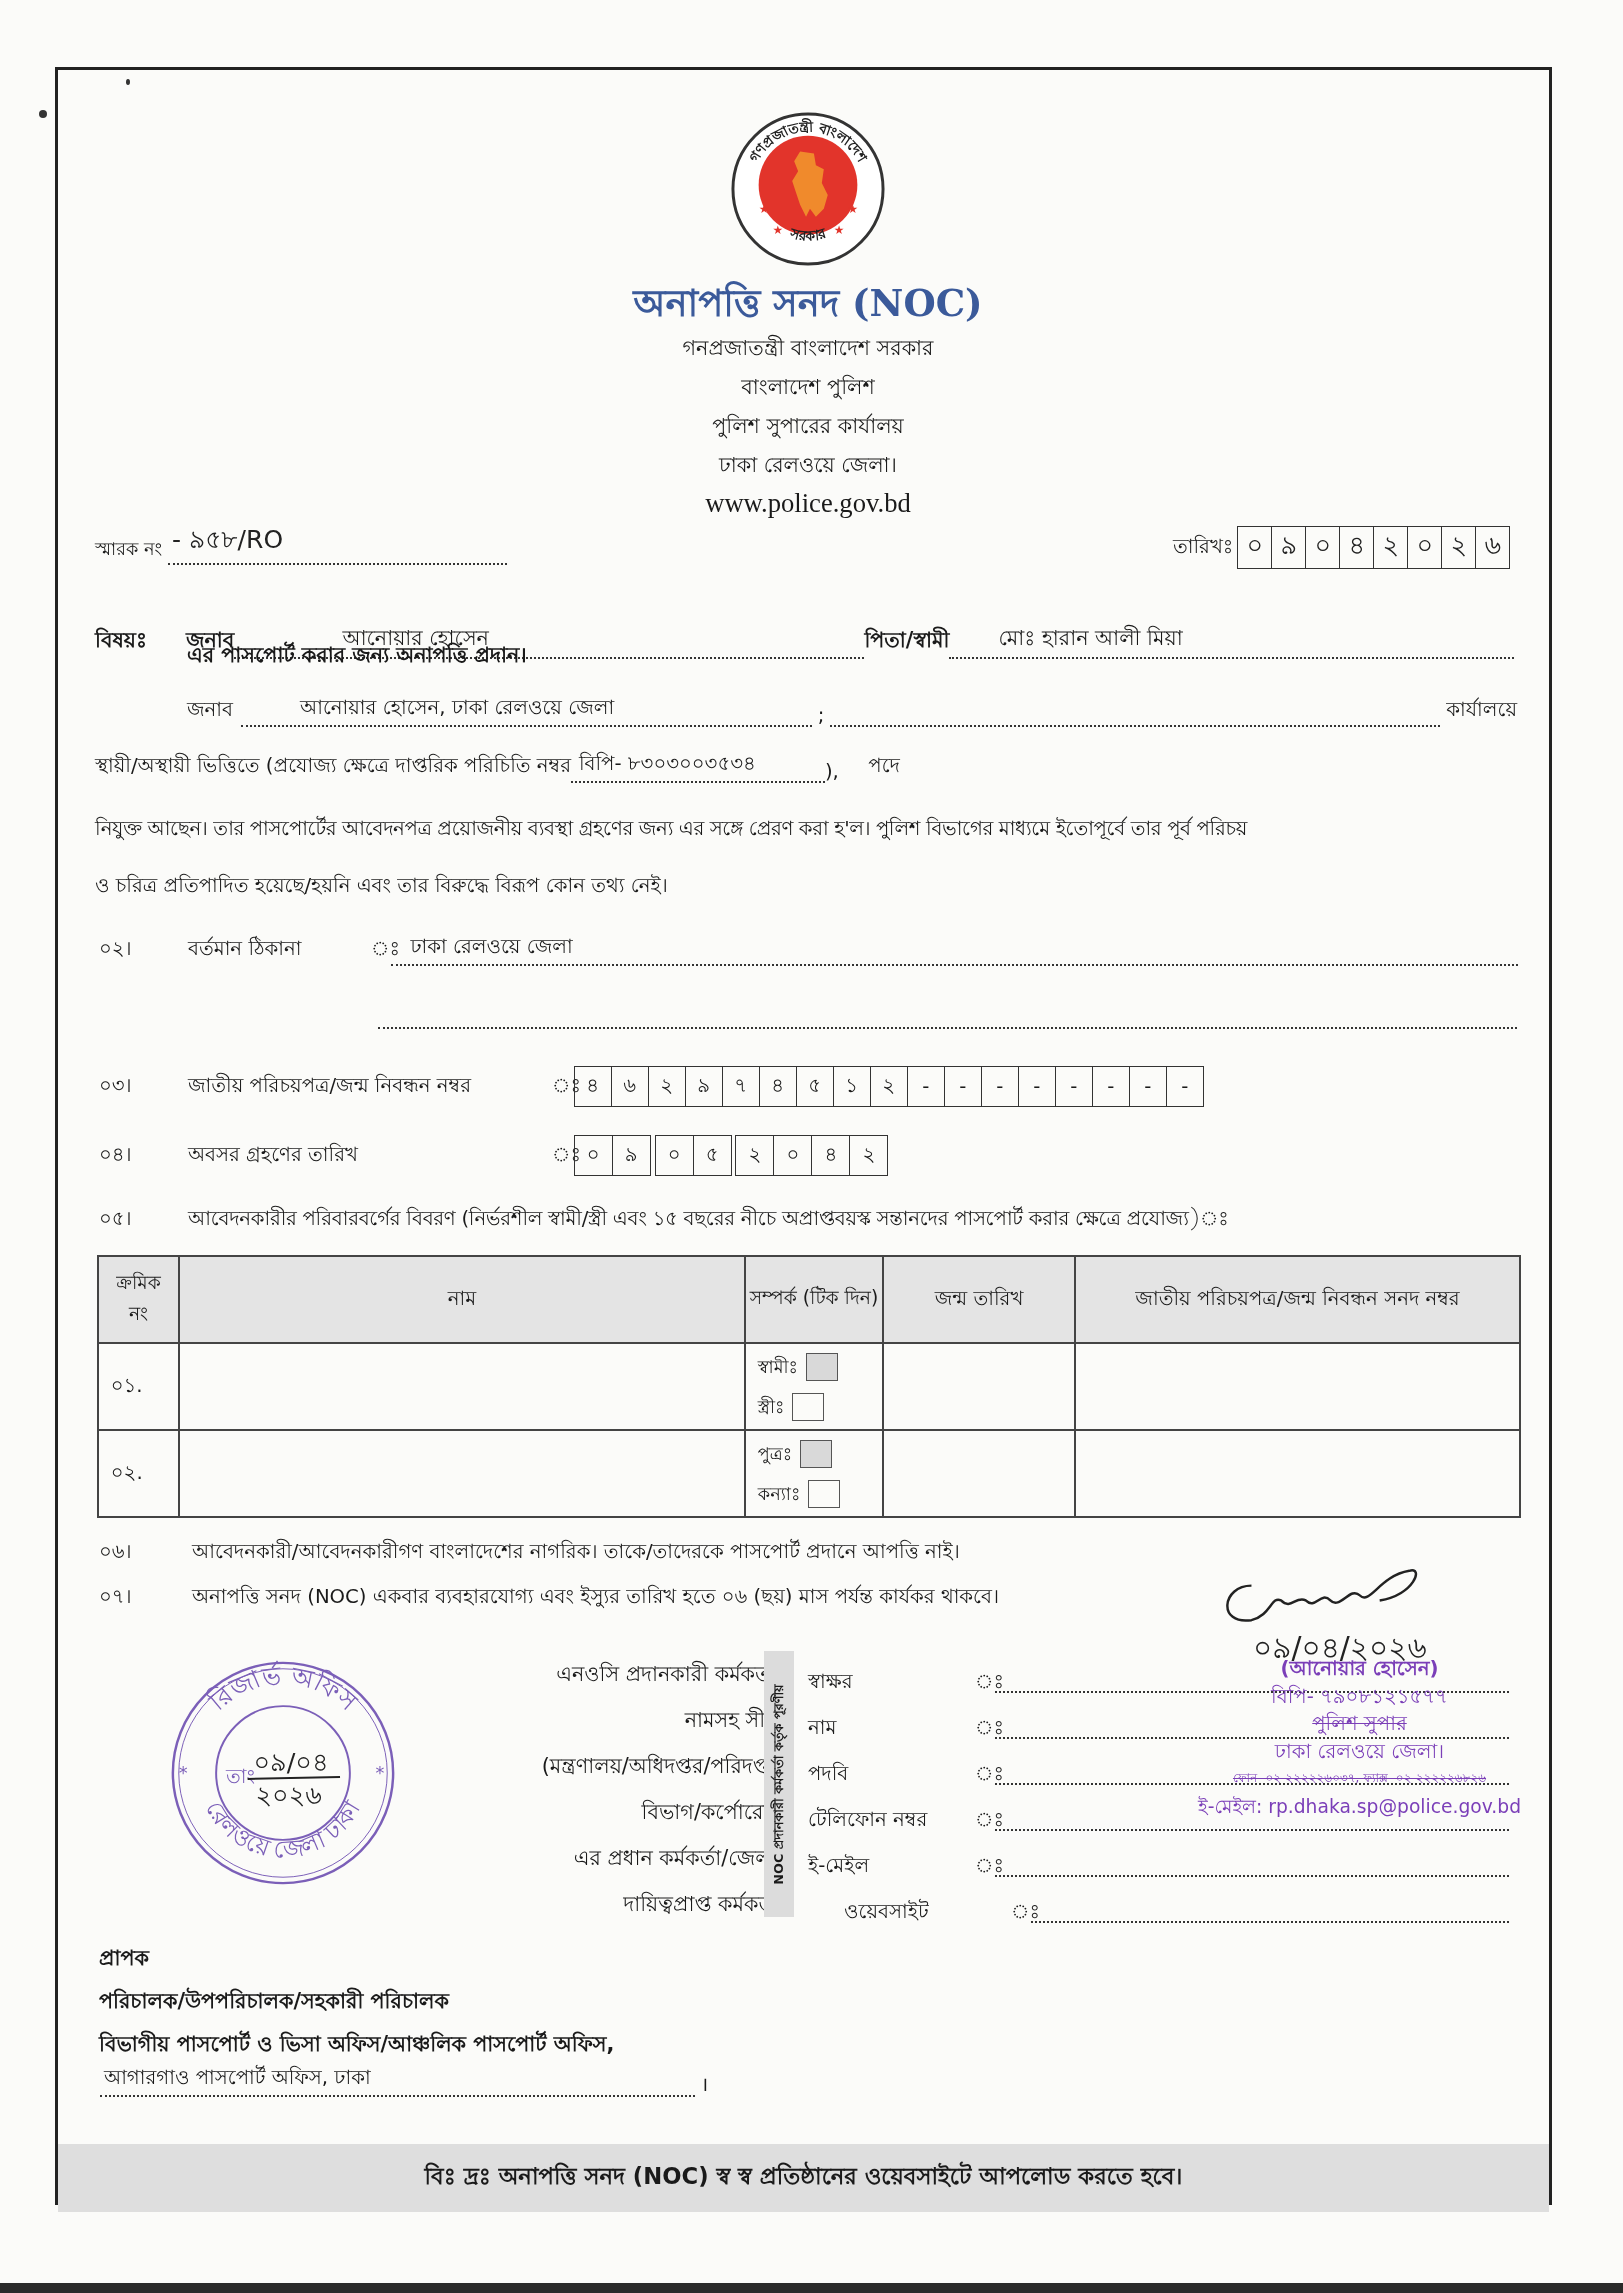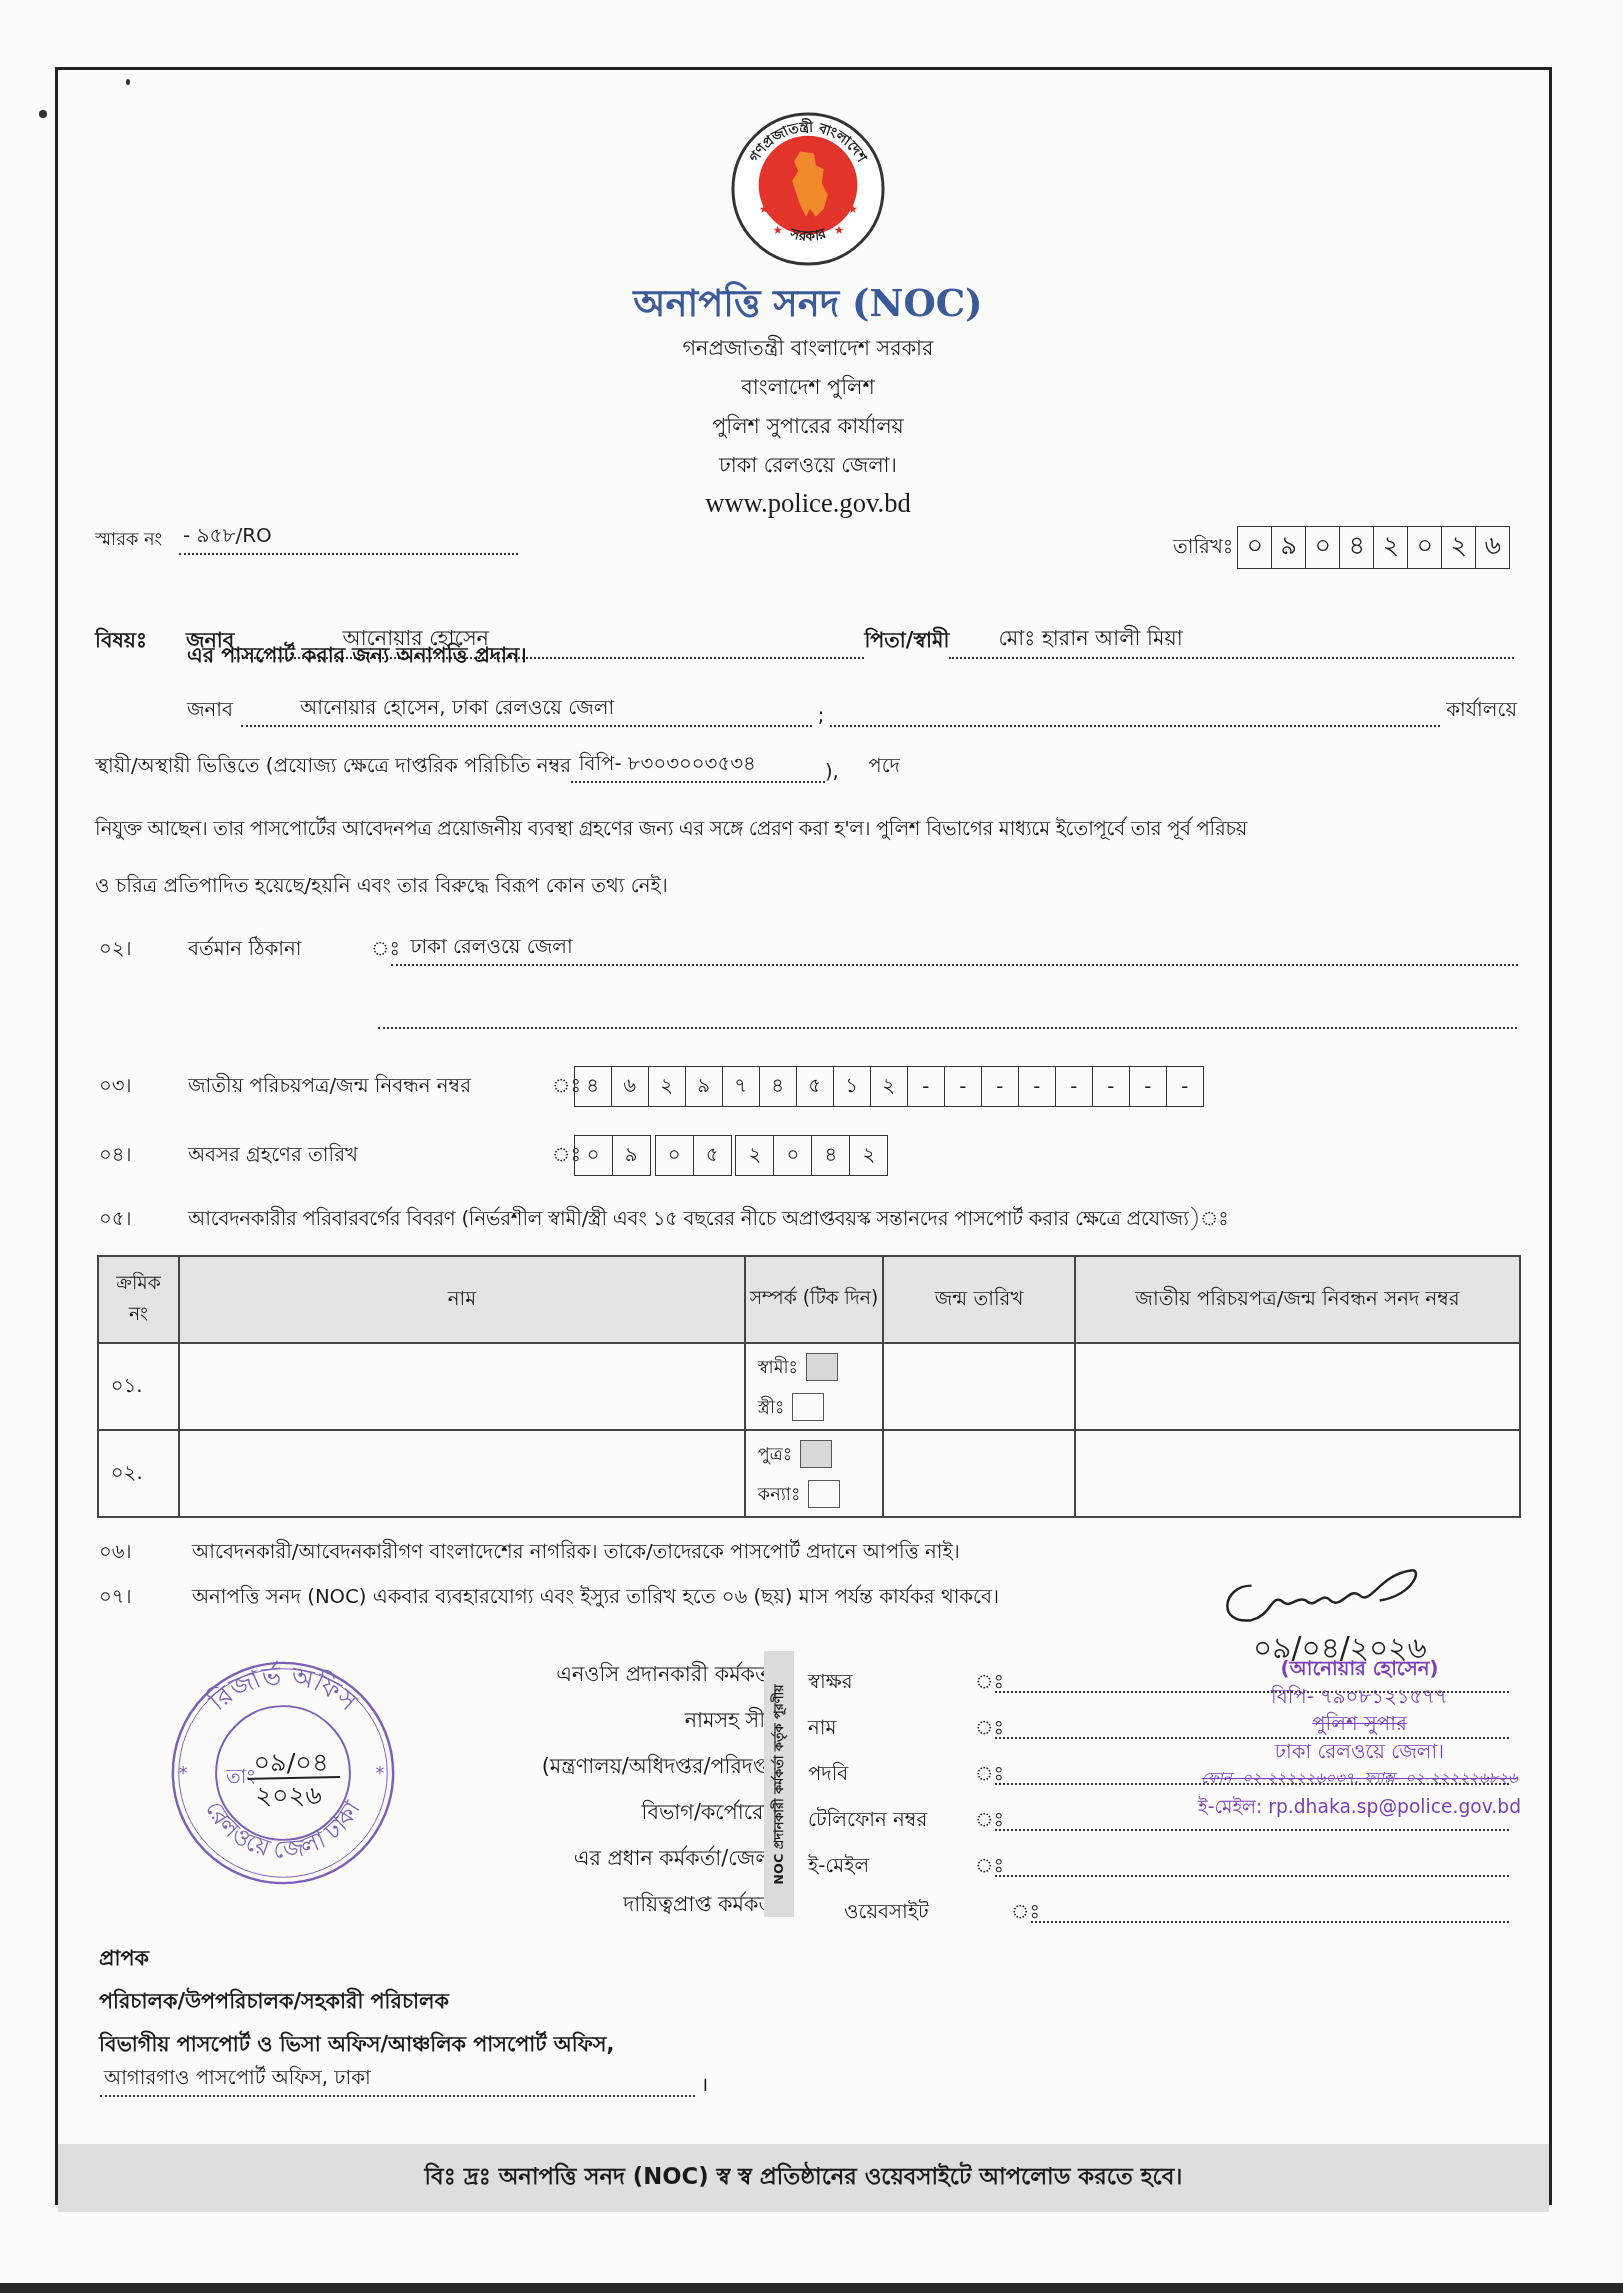--- a/index.html
+++ b/index.html
@@ -54,21 +54,21 @@
   <div style="font-family:'DejaVu Serif',serif;font-size:37px;font-weight:bold;color:#3b5a9a;line-height:51px;">অনাপত্তি সনদ (NOC)</div>
   <div style="font-size:20.7px;line-height:39px;">গনপ্রজাতন্ত্রী বাংলাদেশ সরকার</div>
   <div style="font-size:20.7px;line-height:39px;">বাংলাদেশ পুলিশ</div>
   <div style="font-size:20.7px;line-height:39px;">পুলিশ সুপারের কার্যালয়</div>
   <div style="font-size:20.7px;line-height:39px;">ঢাকা রেলওয়ে জেলা।</div>
   <div style="font-family:'Liberation Serif',serif;font-size:26.6px;line-height:37px;">www.police.gov.bd</div>
 </div>
 
 <div class="abs" style="left:95px;top:520px;display:flex;align-items:flex-end;">
   <span style="font-size:17.7px;">স্মারক নং</span>
-  <span class="dots hand" style="width:335px;margin-left:17px;font-size:20px;padding-left:3.9px;">- ৯৫৮/RO</span>
+  <span class="dots hand" style="width:335px;margin-left:6px;font-size:25px;padding-left:3.9px;">- ৯৫৮/RO</span>
 </div>
 
 <div class="abs" style="left:1173px;top:526px;display:flex;align-items:center;">
   <span style="font-size:19.7px;margin-right:3.9px;">তারিখঃ</span>
   <div class="digit-boxes hand" id="date-boxes">
       <span style="width: 33px; height: 41px; font-size: 25.6px;">০</span>
       <span style="width: 33px; height: 41px; font-size: 25.6px;">৯</span>
       <span style="width: 33px; height: 41px; font-size: 25.6px;">০</span>
       <span style="width: 33px; height: 41px; font-size: 25.6px;">৪</span>
       <span style="width: 33px; height: 41px; font-size: 25.6px;">২</span>
@@ -261,21 +261,21 @@
       <span style="width: 19.7px;">ঃ</span>
       <span class="dots" style="flex: 1 1 0%; height: 19.7px; margin-bottom: 5.9px;"></span>
     </div>
   </div>
 
 <div class="abs purple center" style="left:1182px;top:1655px;width:355px;font-size:19.7px;line-height:27.6px;">
   <div style="font-weight:bold;">(আনোয়ার হোসেন)</div>
   <div>বিপি- ৭৯০৮১২১৫৭৭</div>
   <div style="text-decoration:line-through;">পুলিশ সুপার</div>
   <div>ঢাকা রেলওয়ে জেলা।</div>
-  <div style="font-size:15px;text-decoration:line-through;font-style:italic;">ফোন- ০২-২২২২২৬০৩৭, ফ্যাক্স- ০২-২২২২২৬৮২৬</div>
+  <div style="font-size:12px;text-decoration:line-through;">ফোন- ০২-২২২২২৬০৩৭, ফ্যাক্স- ০২-২২২২২৬৮২৬</div>
   <div style="font-size:18.7px;white-space:nowrap;">ই-মেইল: rp.dhaka.sp@police.gov.bd</div>
 </div>
 
 <div class="abs" style="left:165px;top:1655px;width:236px;height:236px;">
   <svg width="236" height="236" viewBox="0 0 240 240">
     <defs>
       <path id="rsTop" d="M 30 120 A 90 90 0 0 1 210 120"></path>
       <path id="rsBot" d="M 36 138 A 86 86 0 0 0 204 138"></path>
     </defs>
     <circle cx="120" cy="120" r="112" fill="none" stroke="#7b5fb8" stroke-width="2.5"></circle>

